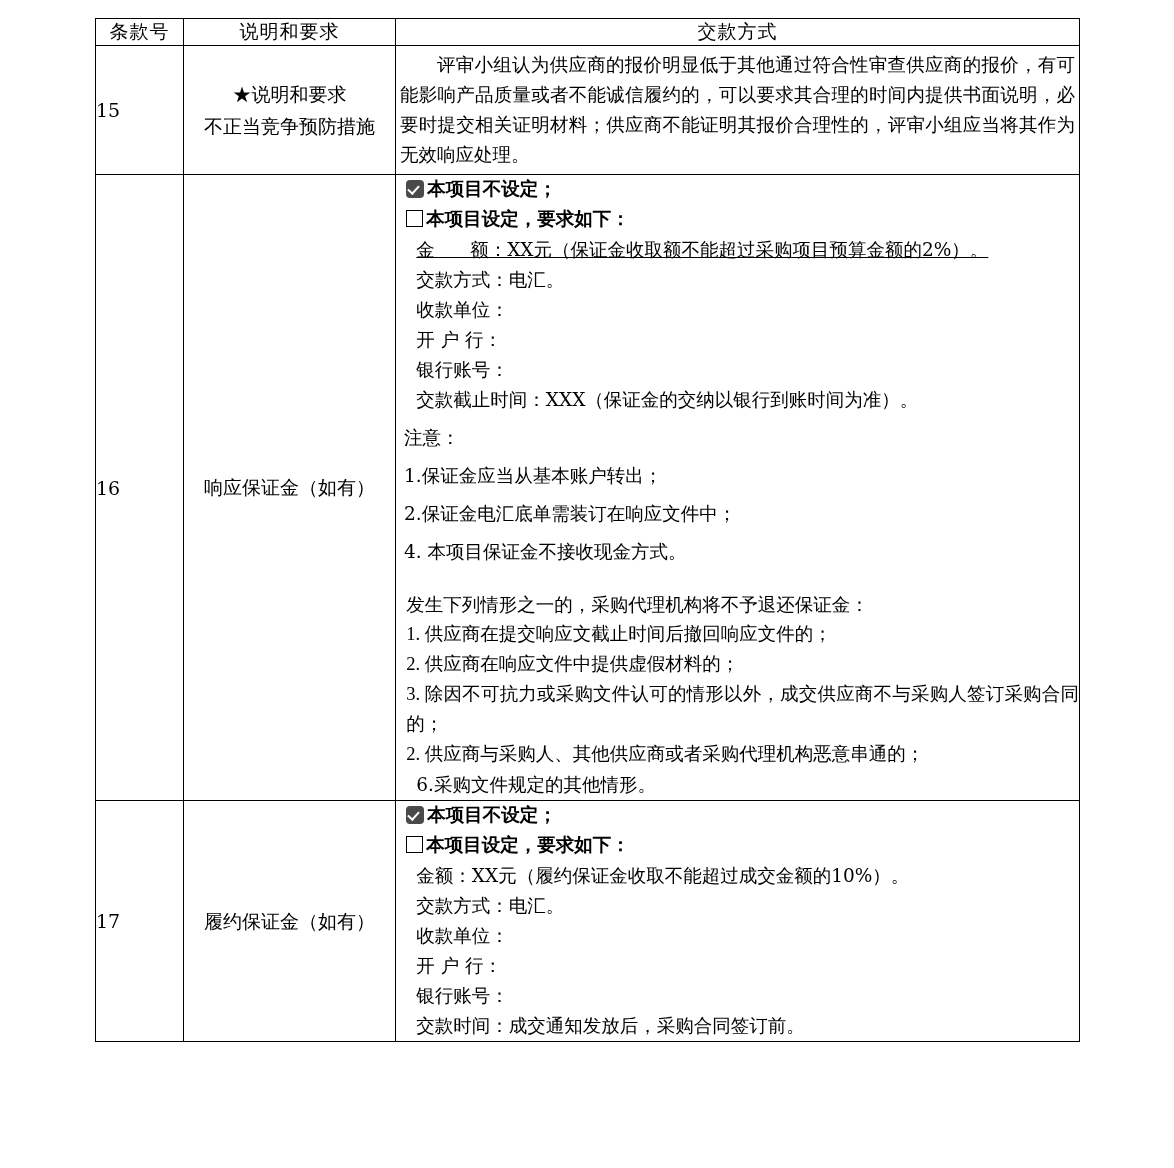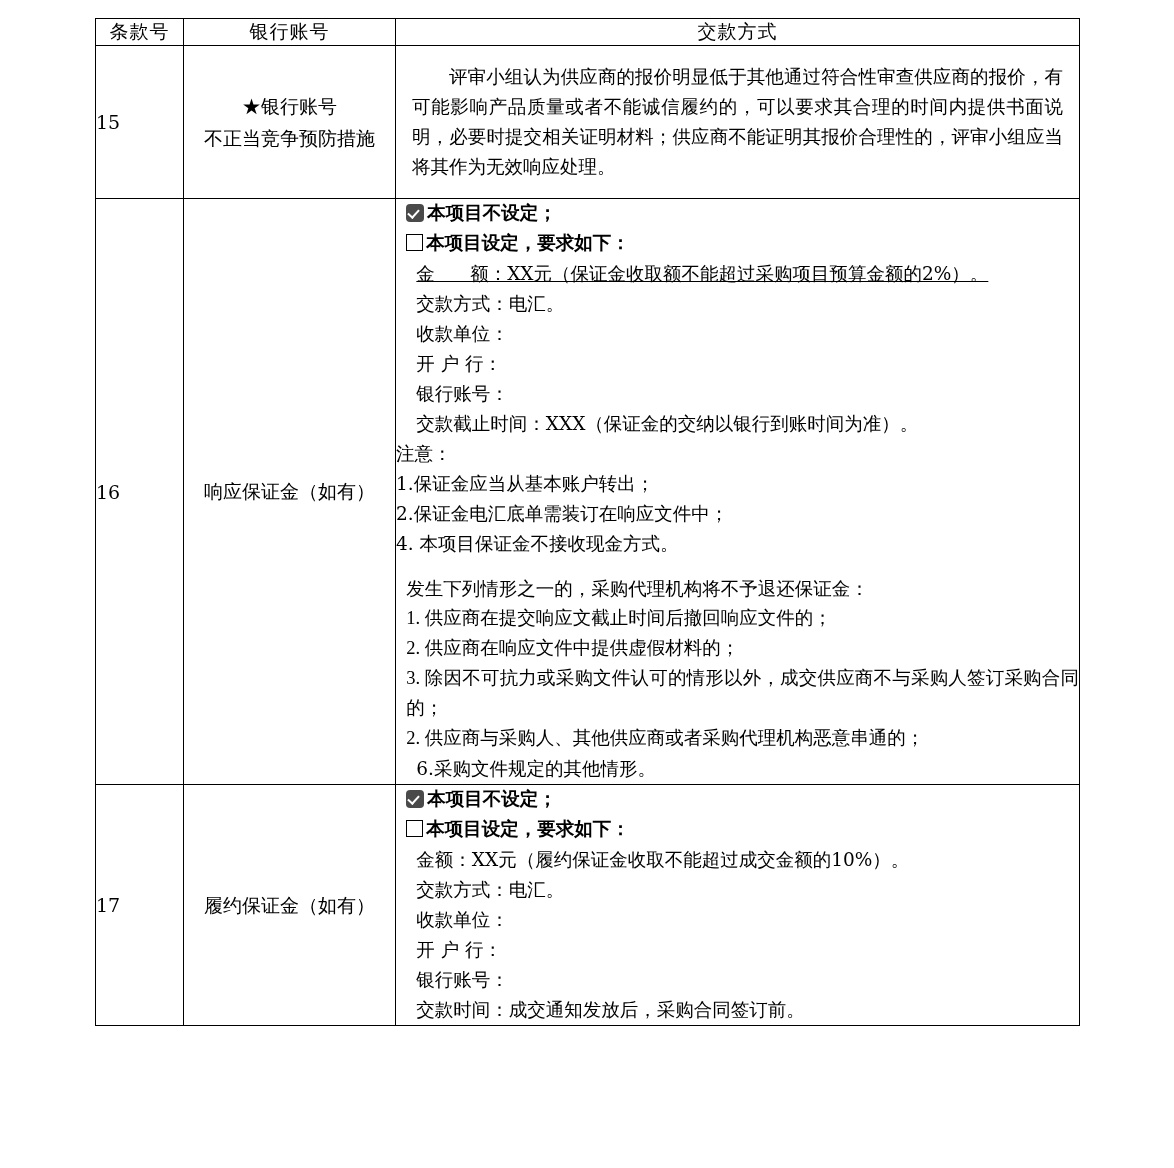--- a/index.html
+++ b/index.html
@@ -55,24 +55,24 @@
     font-size: 19px;
   }
   .cell-desc {
     font-size: 18.5px;
     line-height: 1.62;
     padding: 12px 14px 12px 14px;
     text-align: justify;
   }
   .p-indent {
     text-indent: 2em;
-    margin: 16px;
+    margin: 4px;
   }
   .p {
-    margin: 0;
+    margin: 8px;
   }
   .p-sp {
     margin: 0;
     padding-left: 0.55em;
     font-family: Liberation Serif, serif;
   }
   .p-sp2 {
     margin: 0;
     padding-left: 1.1em;
   }
@@ -120,30 +120,30 @@
 <div class="page">
   <table class="spec">
     <colgroup>
       <col class="col-no">
       <col class="col-name">
       <col class="col-desc">
     </colgroup>
     <thead>
       <tr>
         <td>条款号</td>
-        <td>银行账号</td>
+        <td>说明和要求</td>
         <td>交款方式</td>
       </tr>
     </thead>
     <tbody>
 
       <tr>
         <td class="cell-no">15</td>
         <td class="cell-name">
-          <div class="big">★银行账号</div>
+          <div class="big">★说明和要求</div>
           <div class="big">不正当竞争预防措施</div>
         </td>
         <td class="cell-desc">
           <p class="p-indent">评审小组认为供应商的报价明显低于其他通过符合性审查供应商的报价，有可能影响产品质量或者不能诚信履约的，可以要求其合理的时间内提供书面说明，必要时提交相关证明材料；供应商不能证明其报价合理性的，评审小组应当将其作为无效响应处理。</p>
         </td>
       </tr>
 
       <tr>
         <td class="cell-no">16</td>
         <td class="cell-name">

